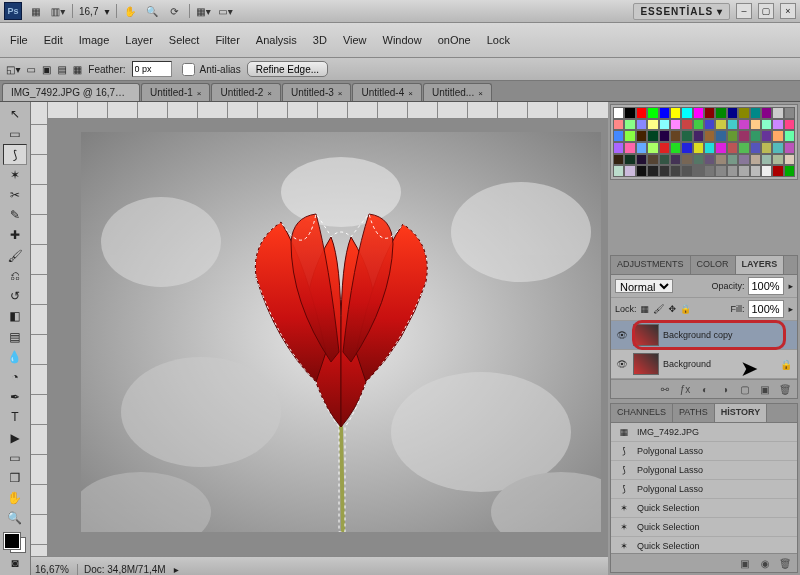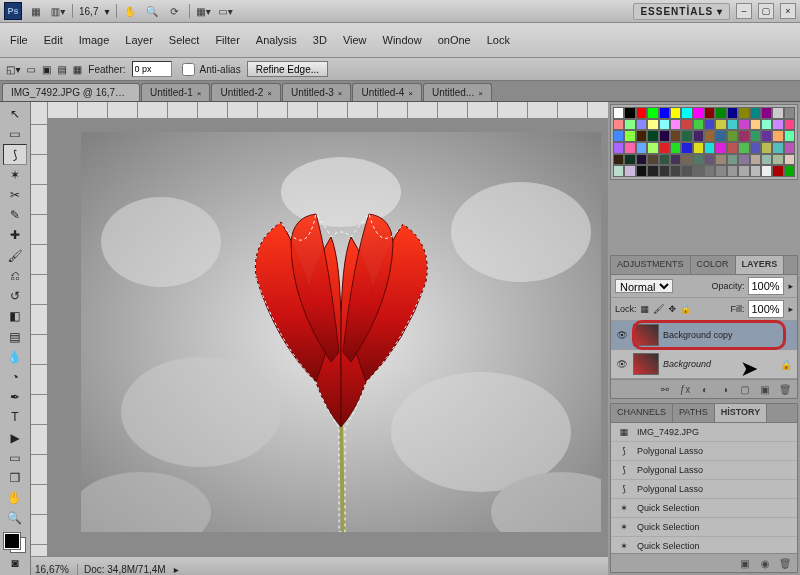--- a/index.html
+++ b/index.html
@@ -8,21 +8,21 @@
   .titlebar .zoom{font-size:10px}
   .titlebar .sep{width:1px;height:14px;background:#888}
   .titlebar .ico{width:16px;height:16px;display:flex;align-items:center;justify-content:center;color:#333}
   .titlebar .spacer{flex:1}
   .titlebar .workspace{font-size:10px;font-weight:bold;letter-spacing:1px;padding:2px 6px;border:1px solid #999;border-radius:2px;background:#c8c8c8}
   .titlebar .winbtn{width:14px;height:14px;border:1px solid #888;background:#ddd;font-size:9px;display:flex;align-items:center;justify-content:center}
   .menubar{height:18px;background:linear-gradient(#d8d8d8,#c4c4c4);display:flex;align-items:center;padding:8px 2px;gap:0;border-bottom:1px solid #888}
   .menubar span{padding:2px 8px;font-size:11px}
   .optbar{height:22px;background:linear-gradient(#c8c8c8,#b4b4b4);display:flex;align-items:center;padding:0 6px;gap:6px;border-bottom:1px solid #777;font-size:10px}
   .optbar .fld{width:34px;height:14px;background:#fff;border:1px inset #888;font-size:9px;padding:0 2px}
-  .optbar .btn{height:16px;padding:0 8px;background:linear-gradient(#eee,#ccc);border:1px solid #777;border-radius:0;font-size:10px}
+  .optbar .btn{height:16px;padding:0 8px;background:linear-gradient(#eee,#ccc);border:1px solid #777;border-radius:5px;font-size:10px}
   .optbar label{display:flex;align-items:center;gap:2px}
   .tabstrip{height:20px;background:#8a8a8a;display:flex;align-items:flex-end;padding:0 2px;gap:0;border-bottom:1px solid #555;font-size:10px;color:#222}
   .tabstrip .tab{padding:3px 8px;background:#a0a0a0;border:1px solid #666;border-bottom:none;border-radius:3px 3px 0 0;margin-right:1px;max-width:120px;white-space:nowrap;overflow:hidden;text-overflow:ellipsis}
   .tabstrip .tab.active{background:#b8b8b8}
   .tabstrip .tab .x{margin-left:4px;font-size:8px}
   .main{display:flex;height:473px}
   .toolbox{width:30px;background:#b8b8b8;border-right:1px solid #777;display:flex;flex-direction:column;align-items:center;padding:2px 0;gap:0}
   .toolbox .tbtn{width:22px;height:20px;display:flex;align-items:center;justify-content:center;font-size:12px;color:#222;border:1px solid transparent;margin:0}
   .toolbox .tbtn.sel{background:#d8d8d8;border:1px inset #888}
   .toolbox .swatch{width:22px;height:22px;position:relative;margin-top:4px}
@@ -45,21 +45,21 @@
   .swatchgrid div{border:1px solid #666}
   .lyrctrl{display:flex;align-items:center;padding:2px 4px;gap:4px;font-size:9px;border-bottom:1px solid #999}
   .lyrctrl select,.lyrctrl input{font-size:11px;height:14px;border:1px solid #888}
   .lyrctrl .pct{width:30px}
   .layers{background:#bcbcbc}
   .layer{display:flex;align-items:center;height:28px;border-bottom:1px solid #999;padding:0 4px;gap:4px;font-size:9px}
   .layer.sel{background:#8aa;background:#8e9cb0}
   .layer .eye{width:14px;height:14px;display:flex;align-items:center;justify-content:center}
   .layer .thumb{width:24px;height:20px;background:linear-gradient(45deg,#c33,#333);border:1px solid #666}
   .layer .nm{flex:1}
-  .layer .nm.i{font-style:italic}
+  .layer .nm.i{}
   .layer .lock{font-size:10px}
   .hilite{position:absolute;border:3px solid #c1272d;border-radius:10px;pointer-events:none}
   .cursor{position:absolute;font-size:22px;color:#000;pointer-events:none}
   .hist{max-height:130px;overflow:hidden;background:#bcbcbc}
   .histrow{display:flex;align-items:center;height:18px;border-bottom:1px solid #aaa;padding:0 6px;gap:6px;font-size:9px}
   .histrow .hico{width:14px;text-align:center}
   .pfooter{height:18px;background:#a4a4a4;border-top:1px solid #888;display:flex;align-items:center;justify-content:flex-end;gap:4px;padding:0 4px}
   .pfooter span{width:16px;height:14px;display:flex;align-items:center;justify-content:center;font-size:10px;color:#444}
 </style>
 </head>

